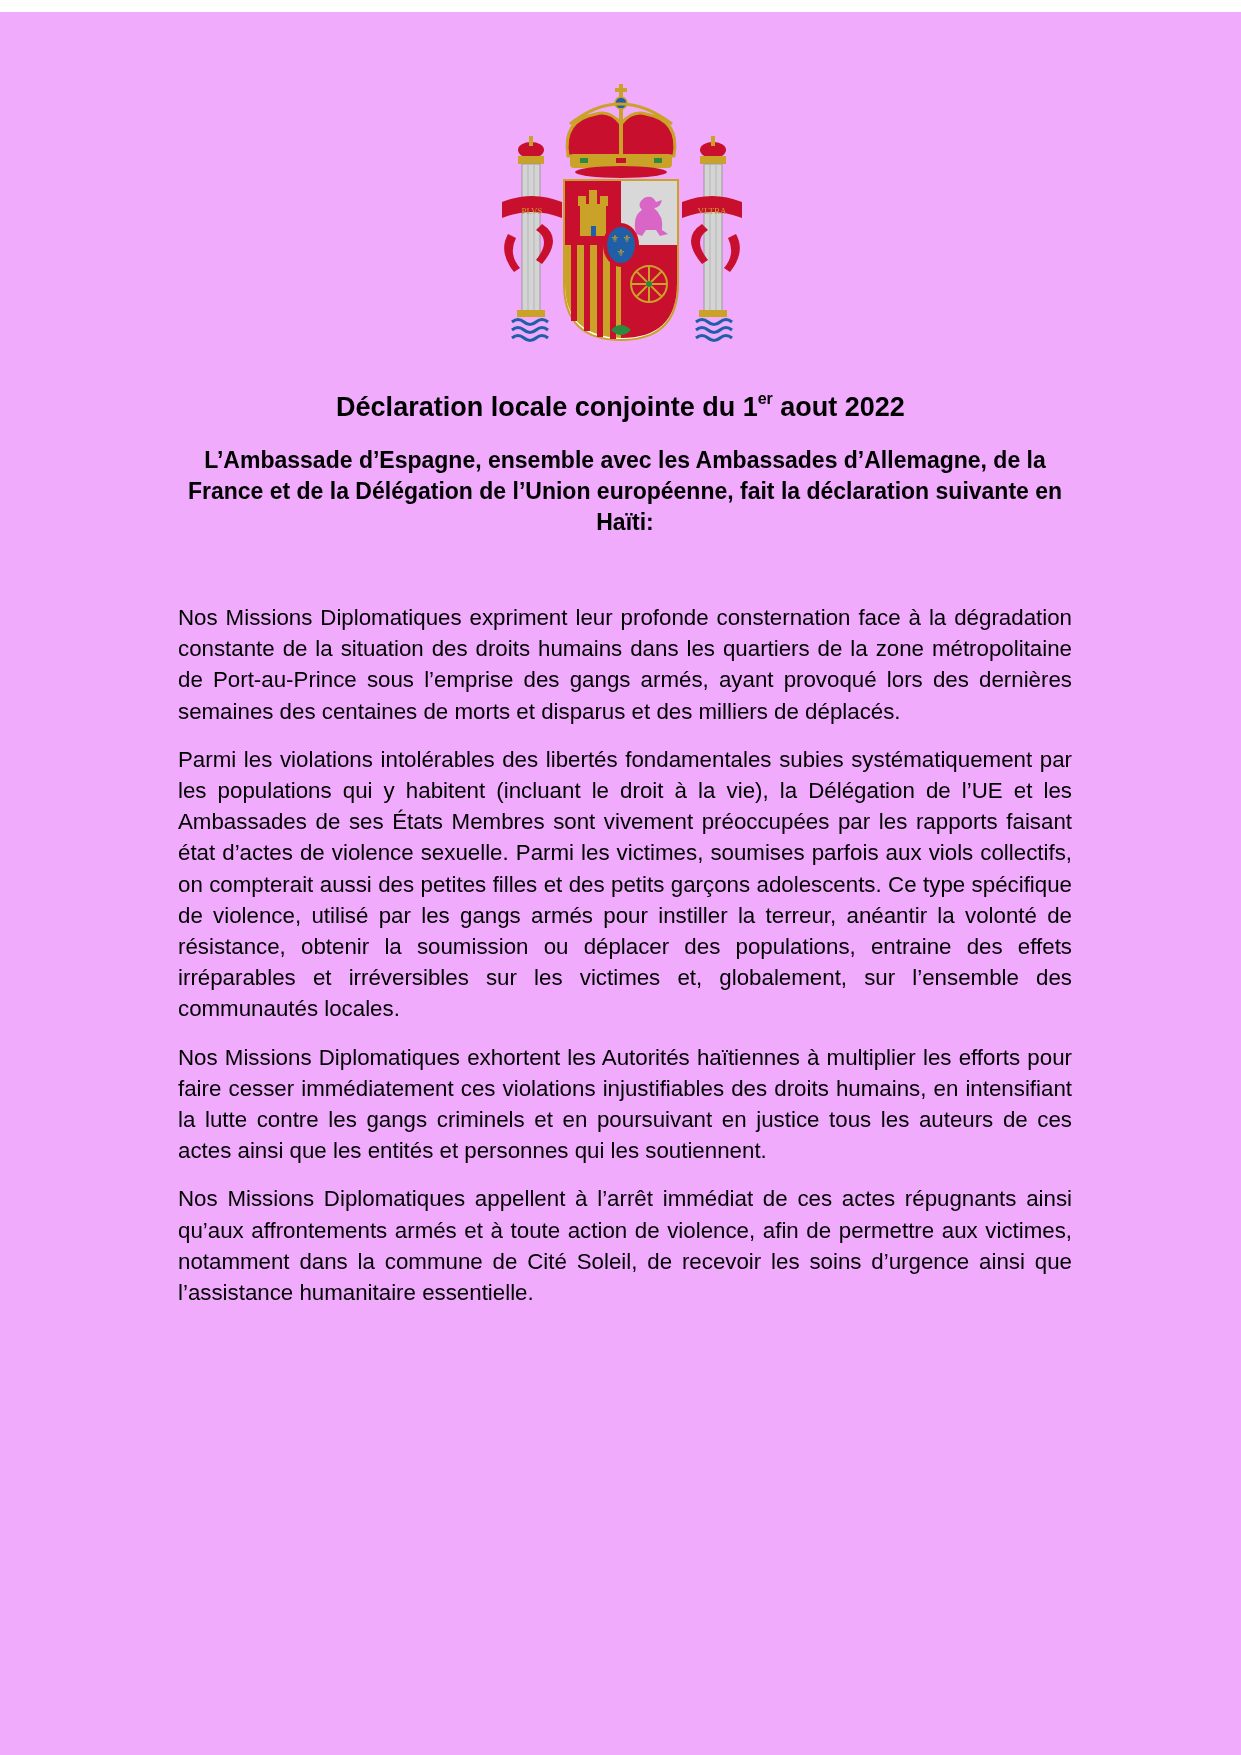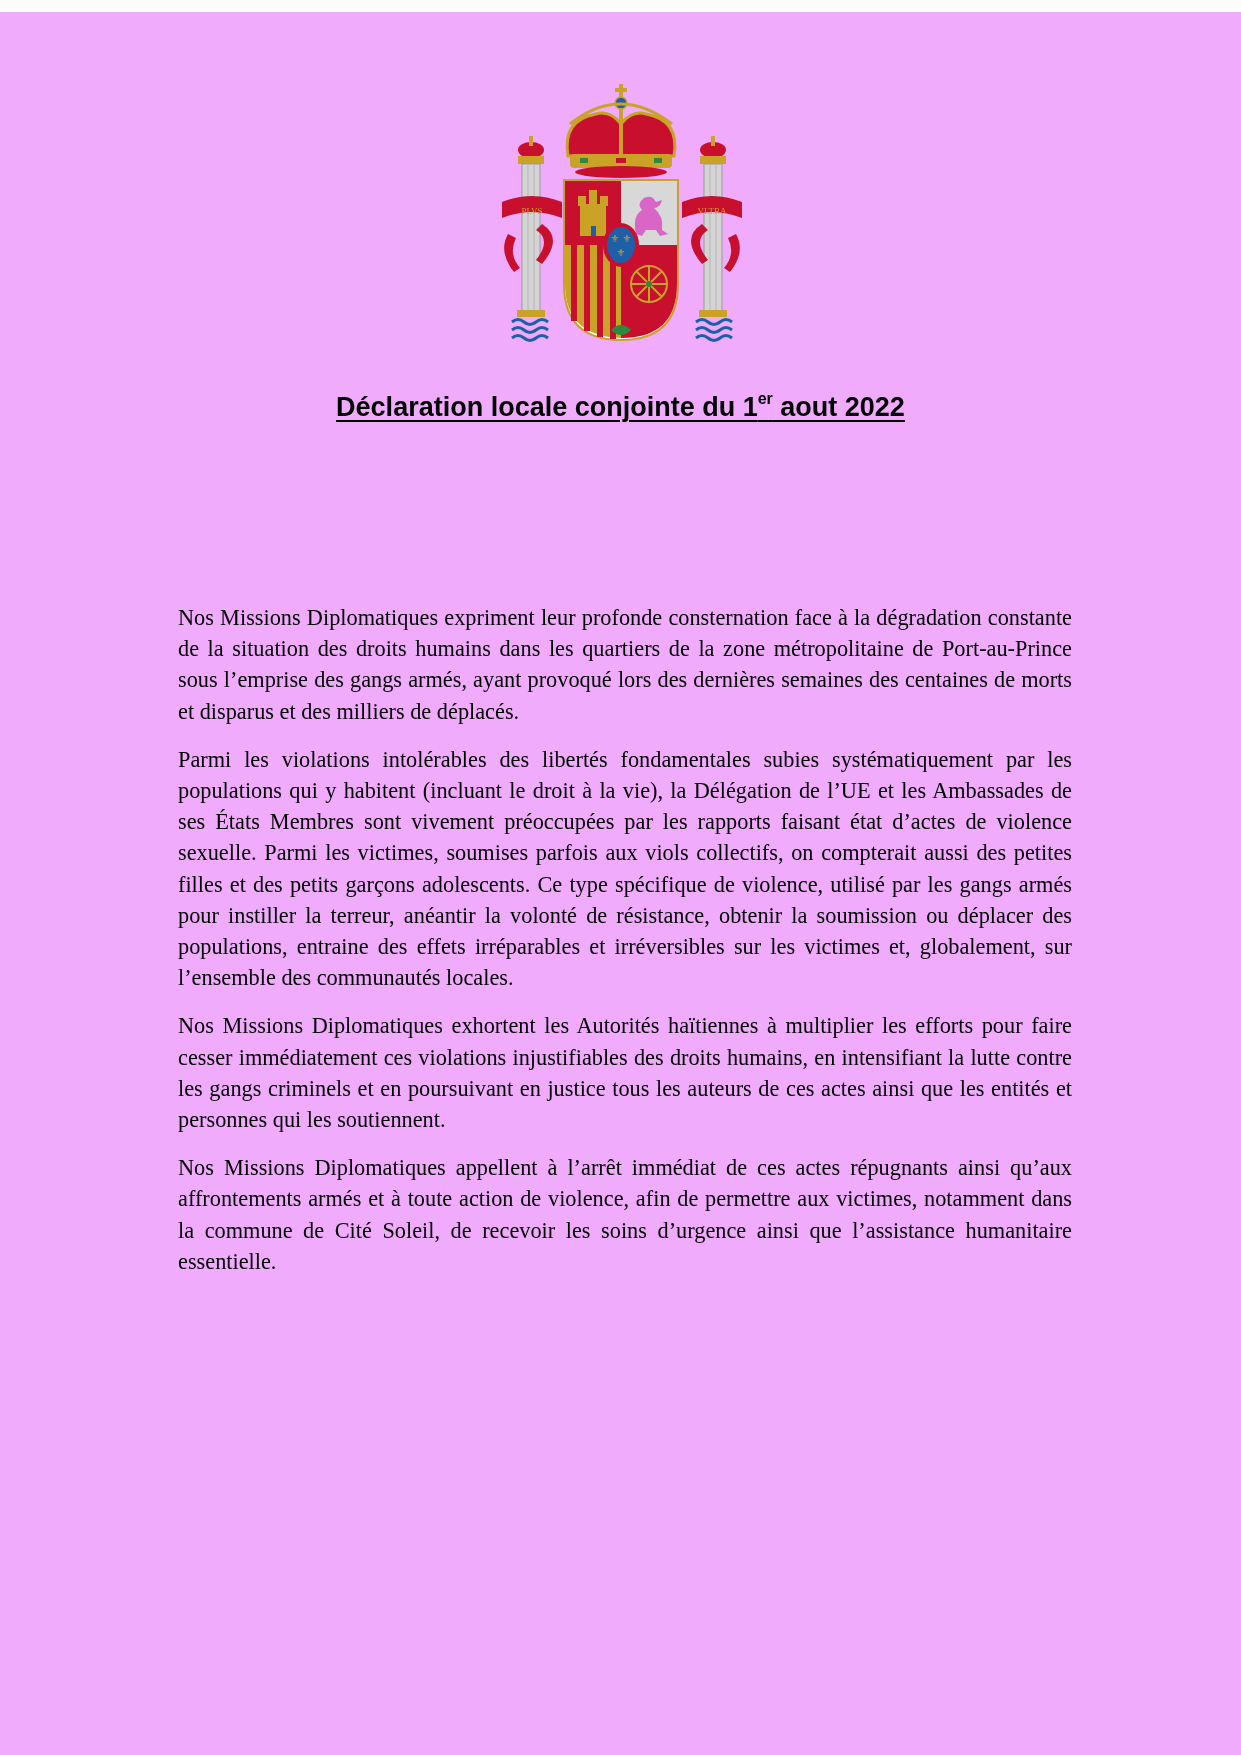--- a/index.html
+++ b/index.html
@@ -34,21 +34,20 @@
       position: absolute;
       left: 0;
       width: 1241px;
       top: 378px;
       text-align: center;
       font-weight: bold;
       font-size: 27px;
       line-height: 34px;
     }
     .title span.t {
-      text-decoration: underline;
       text-decoration-thickness: 2px;
       text-underline-offset: 4px;
     }
     .title sup {
       font-size: 16px;
       vertical-align: 12px;
       line-height: 0;
     }
     .subtitle {
       position: absolute;
@@ -61,21 +60,20 @@
       line-height: 31px;
     }
     .body {
       position: absolute;
       left: 178px;
       width: 894px;
       top: 590px;
       font-size: 22.3px;
       line-height: 31.2px;
       text-align: justify;
-      font-family: Liberation Serif, serif;
     }
     .body p {
       margin: 0 0 17px 0;
     }
   </style>
 </head>
 <body>
 
 <div class="page">
 
@@ -160,20 +158,21 @@
 
       <ellipse cx="123" cy="161" rx="18" ry="22" fill="#c8102e"></ellipse>
       <ellipse cx="123" cy="161" rx="14" ry="18" fill="#1f5fa8"></ellipse>
       <text x="123" y="158" font-size="10" fill="#c9a227" text-anchor="middle" font-family="DejaVu Sans, sans-serif">⚜ ⚜</text>
       <text x="123" y="172" font-size="10" fill="#c9a227" text-anchor="middle" font-family="DejaVu Sans, sans-serif">⚜</text>
     </g>
   </svg>
 
   <div class="title"><span class="t"><span>Déclaration locale conjointe du 1</span><sup>er</sup><span> aout 2022</span></span></div>
 
+  <div class="subtitle">L’Ambassade d’Espagne, ensemble avec les Ambassades d’Allemagne, de la France et de la Délégation de l’Union européenne, fait la déclaration suivante en Haïti:</div>
 
   <div class="body">
     <p>Nos Missions Diplomatiques expriment leur profonde consternation face à la dégradation constante de la situation des droits humains dans les quartiers de la zone métropolitaine de Port-au-Prince sous l’emprise des gangs armés, ayant provoqué lors des dernières semaines des centaines de morts et disparus et des milliers de déplacés.</p>
     <p>Parmi les violations intolérables des libertés fondamentales subies systématiquement par les populations qui y habitent (incluant le droit à la vie), la Délégation de l’UE et les Ambassades de ses États Membres sont vivement préoccupées par les rapports faisant état d’actes de violence sexuelle. Parmi les victimes, soumises parfois aux viols collectifs, on compterait aussi des petites filles et des petits garçons adolescents.  Ce type spécifique de violence, utilisé par les gangs armés pour instiller la terreur, anéantir la volonté de résistance, obtenir la soumission ou déplacer des populations, entraine des effets irréparables et irréversibles sur les victimes et, globalement, sur l’ensemble des communautés locales.</p>
     <p>Nos Missions Diplomatiques exhortent les Autorités haïtiennes à multiplier les efforts pour faire cesser immédiatement ces violations injustifiables des droits humains, en intensifiant la lutte contre les gangs criminels et en poursuivant en justice tous les auteurs de ces actes ainsi que les entités et personnes qui les soutiennent.</p>
     <p>Nos Missions Diplomatiques appellent à l’arrêt immédiat de ces actes répugnants ainsi qu’aux affrontements armés et à toute action de violence, afin de permettre aux victimes, notamment dans la commune de Cité Soleil, de recevoir les soins d’urgence ainsi que l’assistance humanitaire essentielle.</p>
   </div>
 
 </div>
 

